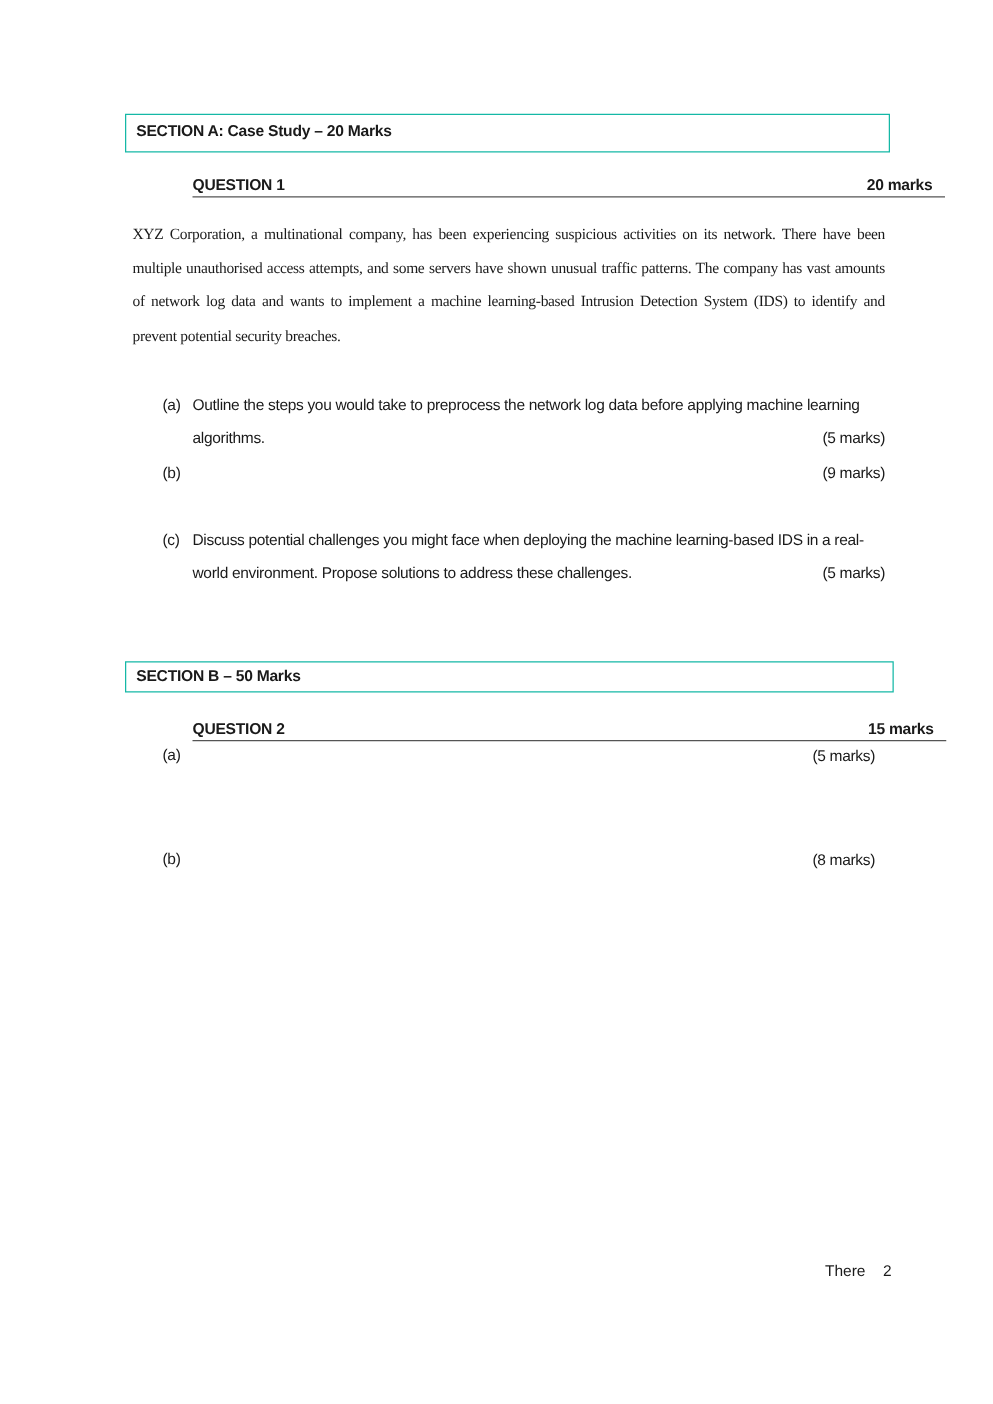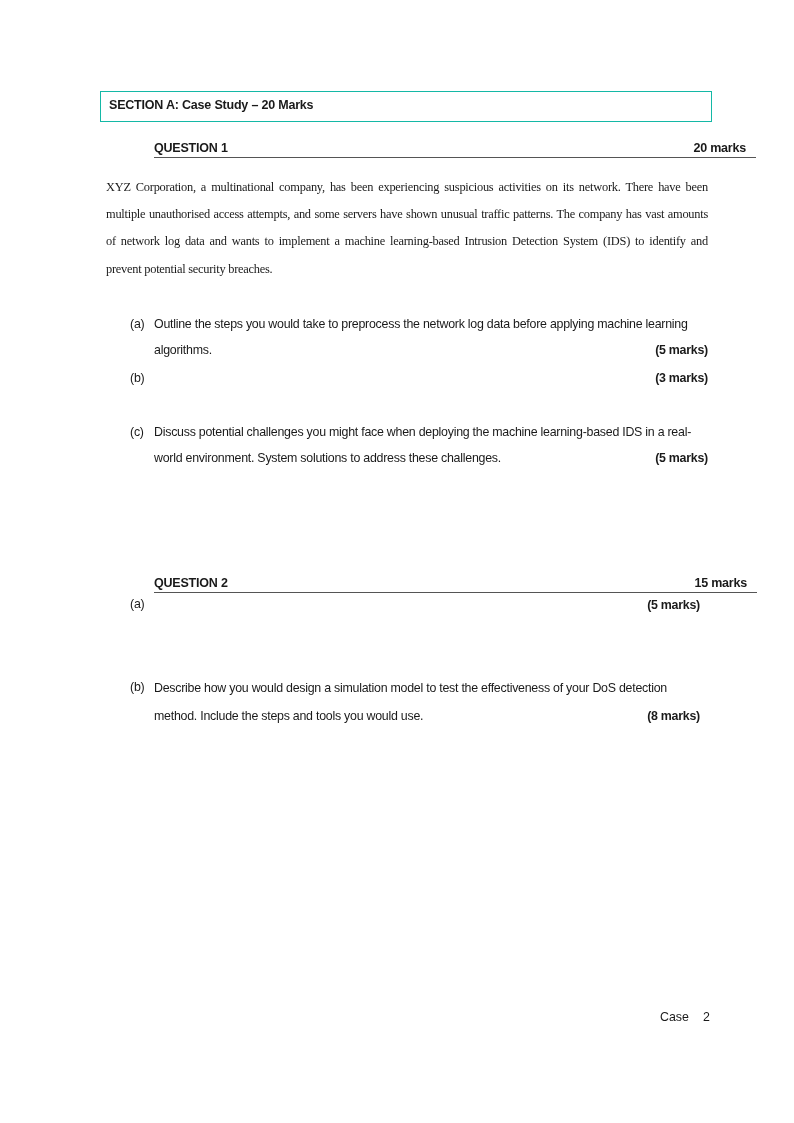--- a/index.html
+++ b/index.html
@@ -26,21 +26,21 @@
     position: absolute; left: 106px; width: 602px; font-size: 12.4px;
     line-height: 27.2px; text-align: justify; letter-spacing: -0.25px; font-family: Liberation Serif, serif;
   }
   #intro { top: 174px; }
   .sub {
     position: absolute; left: 130px; width: 578px; font-size: 12.4px;
     line-height: 25.5px; letter-spacing: -0.25px;
   }
   .sub .lbl { position: absolute; left: 0; top: 0; }
   .sub .txt { margin-left: 24px; display: block; }
-  .sub .mk { float: right; font-weight: bold; }
+  .sub .mk { float: right; font-weight: normal; }
   #q1a { top: 312px; } #q1b { top: 366px; } #q1c { top: 420px; }
   #q2a { top: 592px; width: 570px; } #q2b { top: 675px; width: 570px; }
   #q2a .txt, #q2b .txt { line-height: 27.5px; }
   #pagenum { position: absolute; left: 660px; top: 1010px; font-size: 12.4px; }
   #pagenum span { margin-right: 14px; }
 </style>
 </head>
 <body>
 
 <div class="page">
@@ -56,40 +56,43 @@
 
   <div id="intro" class="para">XYZ Corporation, a multinational company, has been experiencing suspicious activities on its network. There have been multiple unauthorised access attempts, and some servers have shown unusual traffic patterns. The company has vast amounts of network log data and wants to implement a machine learning-based Intrusion Detection System (IDS) to identify and prevent potential security breaches.</div>
 
   <div id="q1a" class="sub">
     <span class="lbl">(a)</span>
     <span class="txt"><span>Outline the steps you would take to preprocess the network log data before applying machine learning algorithms.</span><span class="mk">(5  marks)</span></span>
   </div>
 
   <div id="q1b" class="sub">
     <span class="lbl">(b)</span>
-    <span class="txt"><span class="mk">(3 marks)</span></span>
+    <span class="txt"><span class="mk">(9 marks)</span></span>
   </div>
 
   <div id="q1c" class="sub">
     <span class="lbl">(c)</span>
-    <span class="txt"><span>Discuss potential challenges you might face when deploying the machine learning-based IDS in a real-world environment. System solutions to address these challenges.</span><span class="mk">(5   marks)</span></span>
+    <span class="txt"><span>Discuss potential challenges you might face when deploying the machine learning-based IDS in a real-world environment. Propose solutions to address these challenges.</span><span class="mk">(5   marks)</span></span>
   </div>
 
+  <div id="secB" class="section-box">
+    <span>SECTION B – 50 Marks</span>
+  </div>
 
   <div id="q2h" class="q-header">
     <span>QUESTION 2</span>
     <span class="marks">15 marks</span>
   </div>
 
   <div id="q2a" class="sub">
     <span class="lbl">(a)</span>
     <span class="txt"><span class="mk">(5 marks)</span></span>
   </div>
 
   <div id="q2b" class="sub">
     <span class="lbl">(b)</span>
-    <span class="txt"><span>Describe how you would design a simulation model to test the effectiveness of your DoS detection method. Include the steps and tools you would use.</span><span class="mk">(8 marks)</span></span>
+    <span class="txt"><span class="mk">(8 marks)</span></span>
   </div>
 
   <div id="pagenum">
-    <span>Case</span><span>2</span>
+    <span>There</span><span>2</span>
   </div>
 </div>
 
 </body></html>

